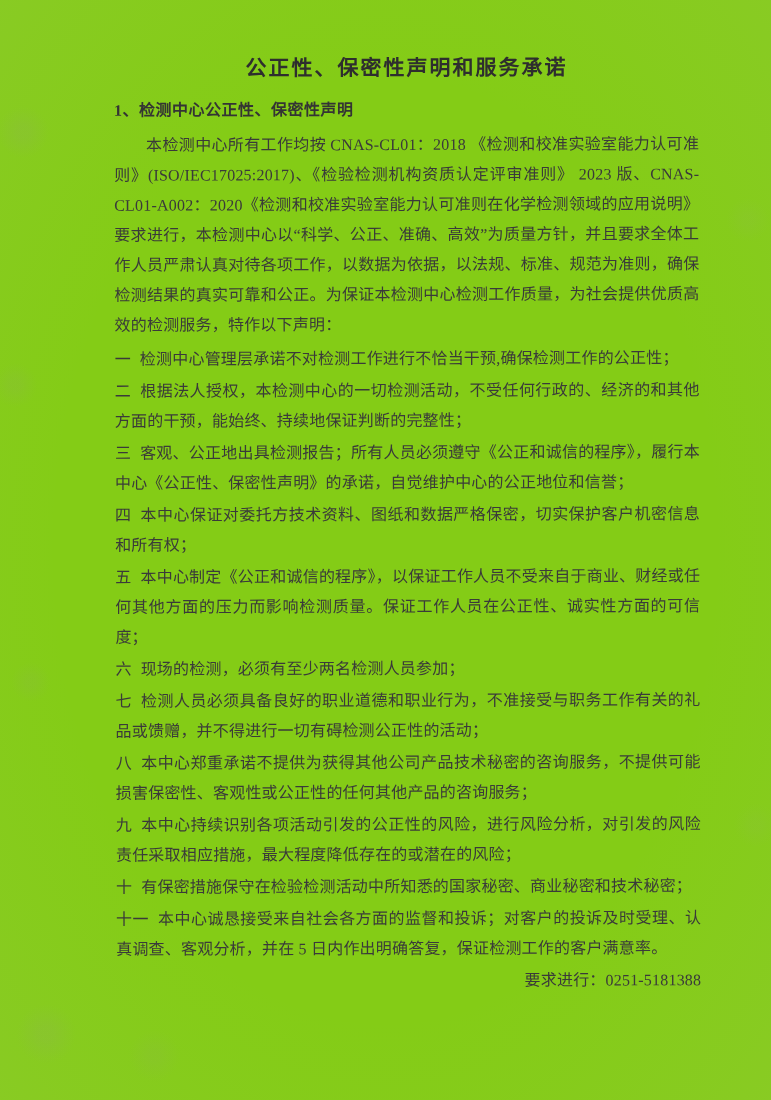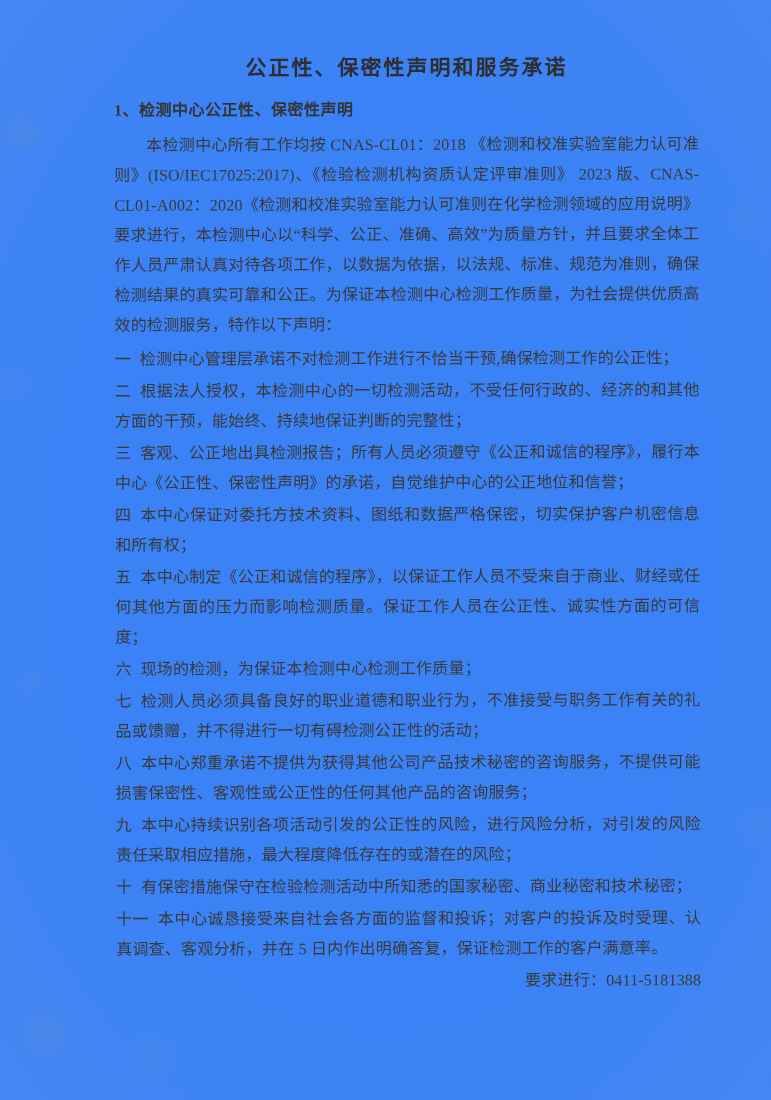--- a/index.html
+++ b/index.html
@@ -5,21 +5,21 @@
   html, body {
     margin: 0;
     padding: 0;
     background: #e8e8e8;
   }
   .page {
     position: relative;
     width: 771px;
     height: 1100px;
     margin: 0 auto;
-    background: #3b82f6;
+    background: #84cc16;
     overflow: hidden;
     font-family: "Liberation Serif", "DejaVu Serif", serif;
     color: #3a3a3a;
   }
   
   .page::before {
     content: "";
     position: absolute;
     inset: 0;
     pointer-events: none;
@@ -89,23 +89,23 @@
 
     <h2 class="section-heading">1、检测中心公正性、保密性声明</h2>
 
     <p class="body-text intro">本检测中心所有工作均按 CNAS-CL01：2018 《检测和校准实验室能力认可准则》(ISO/IEC17025:2017)、《检验检测机构资质认定评审准则》 2023 版、CNAS-CL01-A002：2020《检测和校准实验室能力认可准则在化学检测领域的应用说明》要求进行，本检测中心以“科学、公正、准确、高效”为质量方针，并且要求全体工作人员严肃认真对待各项工作，以数据为依据，以法规、标准、规范为准则，确保检测结果的真实可靠和公正。为保证本检测中心检测工作质量，为社会提供优质高效的检测服务，特作以下声明：</p>
 
     <p class="body-text item"><span class="item-num">一</span><span>检测中心管理层承诺不对检测工作进行不恰当干预,确保检测工作的公正性；</span></p>
     <p class="body-text item"><span class="item-num">二</span><span>根据法人授权，本检测中心的一切检测活动，不受任何行政的、经济的和其他方面的干预，能始终、持续地保证判断的完整性；</span></p>
     <p class="body-text item"><span class="item-num">三</span><span>客观、公正地出具检测报告；所有人员必须遵守《公正和诚信的程序》，履行本中心《公正性、保密性声明》的承诺，自觉维护中心的公正地位和信誉；</span></p>
     <p class="body-text item"><span class="item-num">四</span><span>本中心保证对委托方技术资料、图纸和数据严格保密，切实保护客户机密信息和所有权；</span></p>
     <p class="body-text item"><span class="item-num">五</span><span>本中心制定《公正和诚信的程序》，以保证工作人员不受来自于商业、财经或任何其他方面的压力而影响检测质量。保证工作人员在公正性、诚实性方面的可信度；</span></p>
-    <p class="body-text item"><span class="item-num">六</span><span>现场的检测，为保证本检测中心检测工作质量；</span></p>
+    <p class="body-text item"><span class="item-num">六</span><span>现场的检测，必须有至少两名检测人员参加；</span></p>
     <p class="body-text item"><span class="item-num">七</span><span>检测人员必须具备良好的职业道德和职业行为，不准接受与职务工作有关的礼品或馈赠，并不得进行一切有碍检测公正性的活动；</span></p>
     <p class="body-text item"><span class="item-num">八</span><span>本中心郑重承诺不提供为获得其他公司产品技术秘密的咨询服务，不提供可能损害保密性、客观性或公正性的任何其他产品的咨询服务；</span></p>
     <p class="body-text item"><span class="item-num">九</span><span>本中心持续识别各项活动引发的公正性的风险，进行风险分析，对引发的风险责任采取相应措施，最大程度降低存在的或潜在的风险；</span></p>
     <p class="body-text item"><span class="item-num">十</span><span>有保密措施保守在检验检测活动中所知悉的国家秘密、商业秘密和技术秘密；</span></p>
     <p class="body-text item"><span class="item-num">十一</span><span>本中心诚恳接受来自社会各方面的监督和投诉；对客户的投诉及时受理、认真调查、客观分析，并在 5 日内作出明确答复，保证检测工作的客户满意率。</span></p>
 
-    <p class="footer-line"><span>要求进行：</span><span>0411-5181388</span></p>
+    <p class="footer-line"><span>要求进行：</span><span>0251-5181388</span></p>
 
   </div>
 </div>
 
 </body></html>

